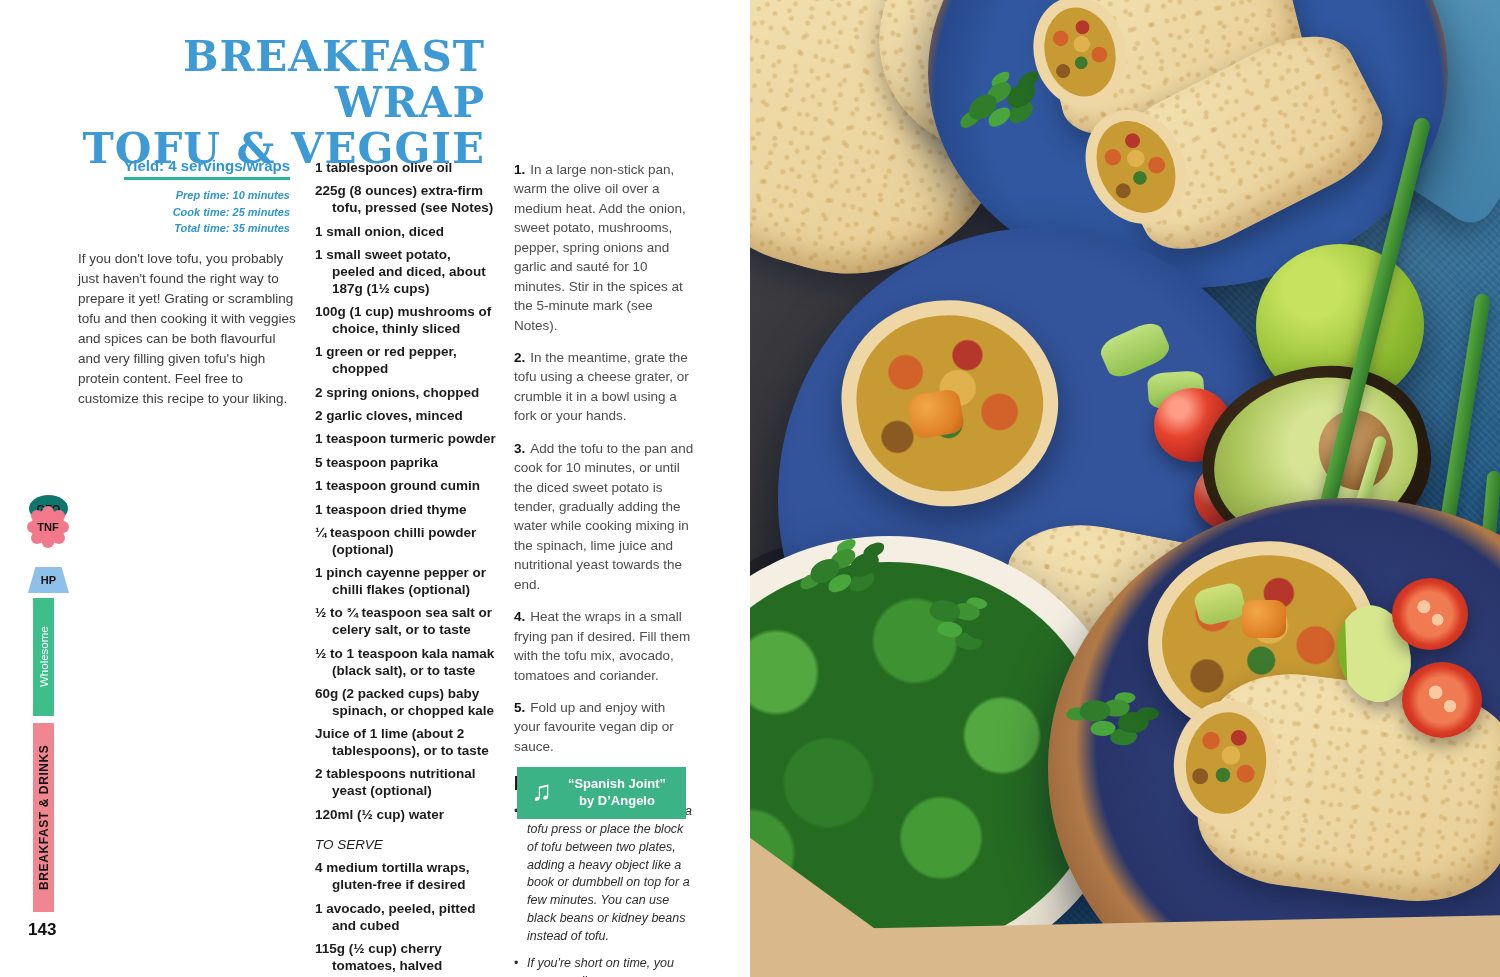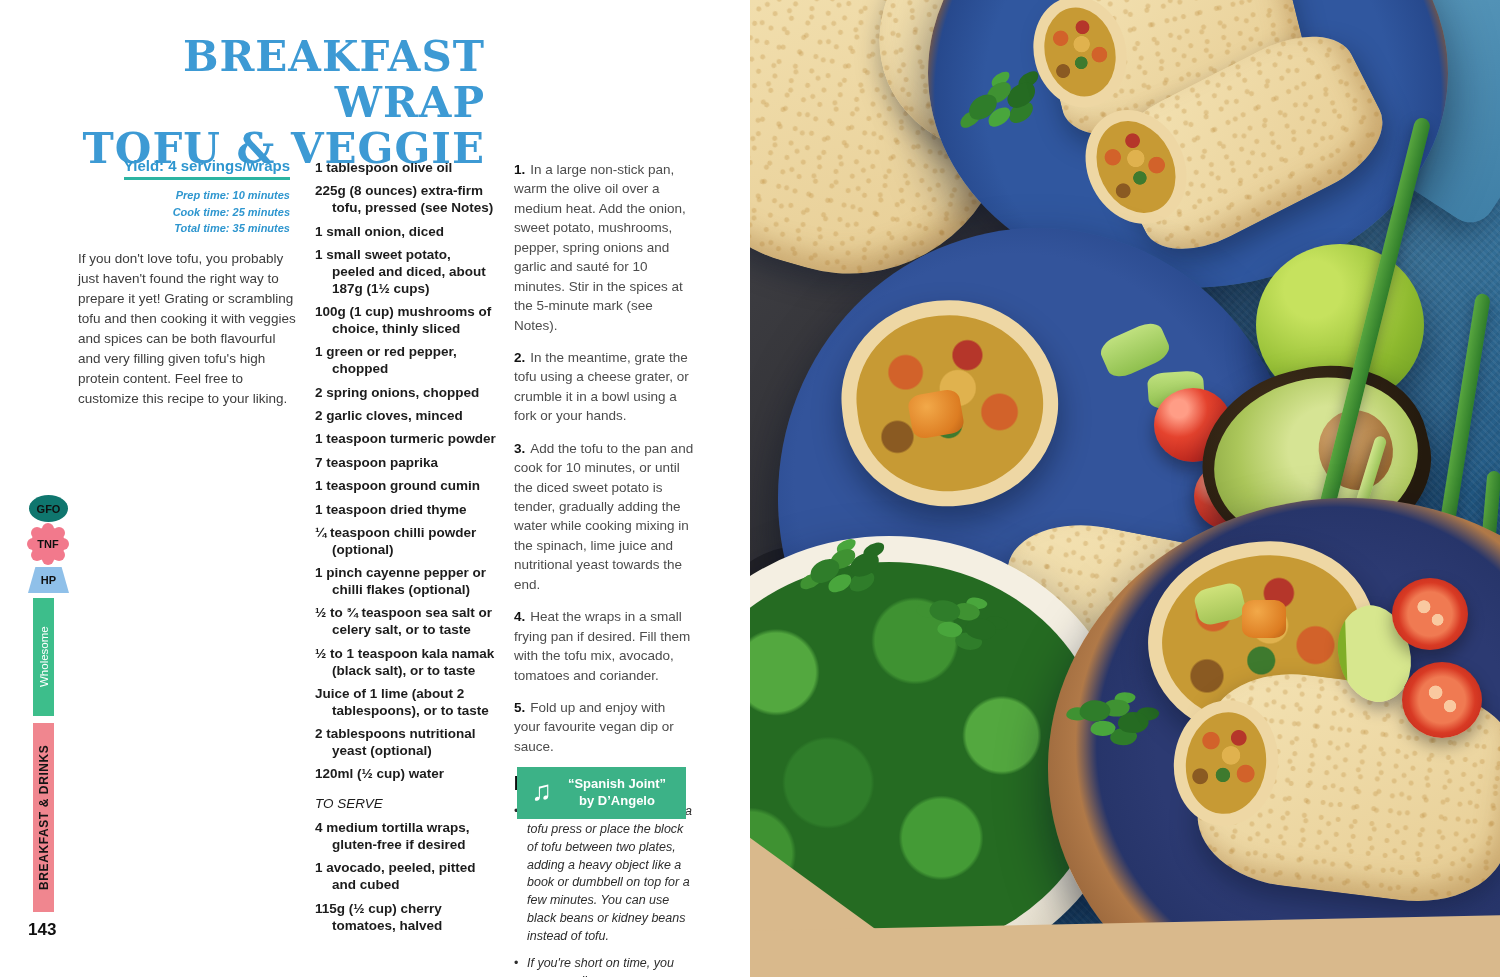--- a/index.html
+++ b/index.html
@@ -38,21 +38,21 @@
   .music-badge { position:absolute; left:517px; top:767px; width:169px; height:52px;
                  background:#3cb287; display:flex; align-items:center; }
   .music-icon { color:#fff; font-size:28px; line-height:1; margin:0 8px 4px 14px; }
   .music-label { flex:1; color:#fff; font-weight:700; font-size:13px; line-height:1.3;
                  text-align:center; padding-right:12px; }
 
   
   .badge { position:absolute; display:flex; align-items:center; justify-content:center;
            font-weight:800; font-size:11px; color:#101010; }
   .badge-gfo { left:29px; top:495px; width:39px; height:27px; background:#0f766e; border-radius:50%; }
-  .badge-tnf { left:31px; top:527px; width:34px; height:34px; background:#f2798c; border-radius:50%;
+  .badge-tnf { left:31px; top:510px; width:34px; height:34px; background:#f2798c; border-radius:50%;
                box-shadow:0 -15px 0 -11px #f2798c, 11px -11px 0 -11px #f2798c, 15px 0 0 -11px #f2798c,
                           11px 11px 0 -11px #f2798c, 0 15px 0 -11px #f2798c, -11px 11px 0 -11px #f2798c,
                           -15px 0 0 -11px #f2798c, -11px -11px 0 -11px #f2798c; }
   .badge-hp  { left:28px; top:567px; width:41px; height:26px; background:#8fc0e9;
                clip-path:polygon(18% 0, 82% 0, 100% 100%, 0 100%); }
   .vtab { position:absolute; display:flex; align-items:center; justify-content:center;
           writing-mode:vertical-rl; transform:rotate(180deg); }
   .tab-wholesome { left:33px; top:598px; width:21px; height:118px; background:#3dbe8b;
                    color:#fff; font-size:11.5px; }
   .tab-section { left:33px; top:723px; width:21px; height:189px; background:#f0868f;
@@ -222,27 +222,28 @@
   <ul class="ingredients">
     <li>1 tablespoon olive oil</li>
     <li>225g (8 ounces) extra-firm tofu, pressed (see Notes)</li>
     <li>1 small onion, diced</li>
     <li>1 small sweet potato, peeled and diced, about 187g (1½ cups)</li>
     <li>100g (1 cup) mushrooms of choice, thinly sliced</li>
     <li>1 green or red pepper, chopped</li>
     <li>2 spring onions, chopped</li>
     <li>2 garlic cloves, minced</li>
     <li>1 teaspoon turmeric powder</li>
-    <li>7 teaspoon paprika</li>
+    <li>5 teaspoon paprika</li>
     <li>1 teaspoon ground cumin</li>
     <li>1 teaspoon dried thyme</li>
     <li>¼ teaspoon chilli powder (optional)</li>
     <li>1 pinch cayenne pepper or chilli flakes (optional)</li>
     <li>½ to ¾ teaspoon sea salt or celery salt, or to taste</li>
     <li>½ to 1 teaspoon kala namak (black salt), or to taste</li>
+    <li>60g (2 packed cups) baby spinach, or chopped kale</li>
     <li>Juice of 1 lime (about 2 tablespoons), or to taste</li>
     <li>2 tablespoons nutritional yeast (optional)</li>
     <li>120ml (½ cup) water</li>
     <li class="to-serve">TO SERVE</li>
     <li>4 medium tortilla wraps, gluten-free if desired</li>
     <li>1 avocado, peeled, pitted and cubed</li>
     <li>115g (½ cup) cherry tomatoes, halved</li>
 
   </ul>
 

